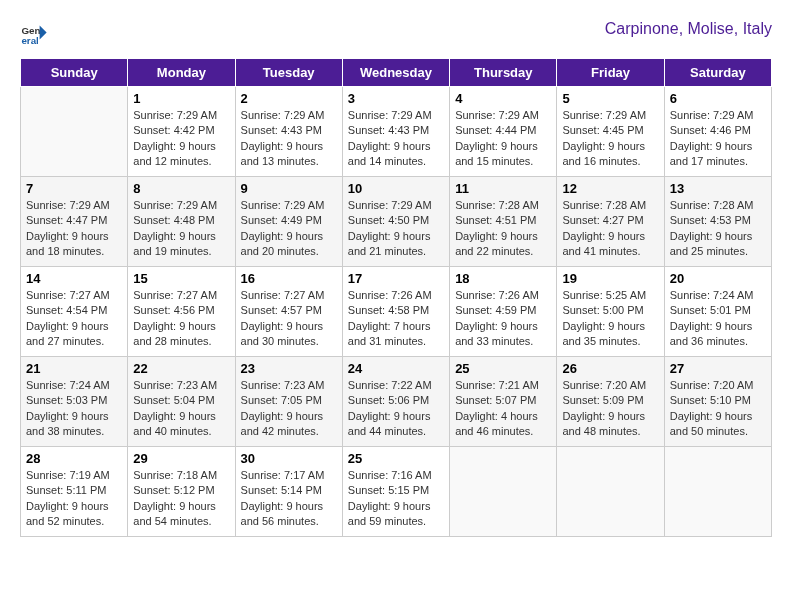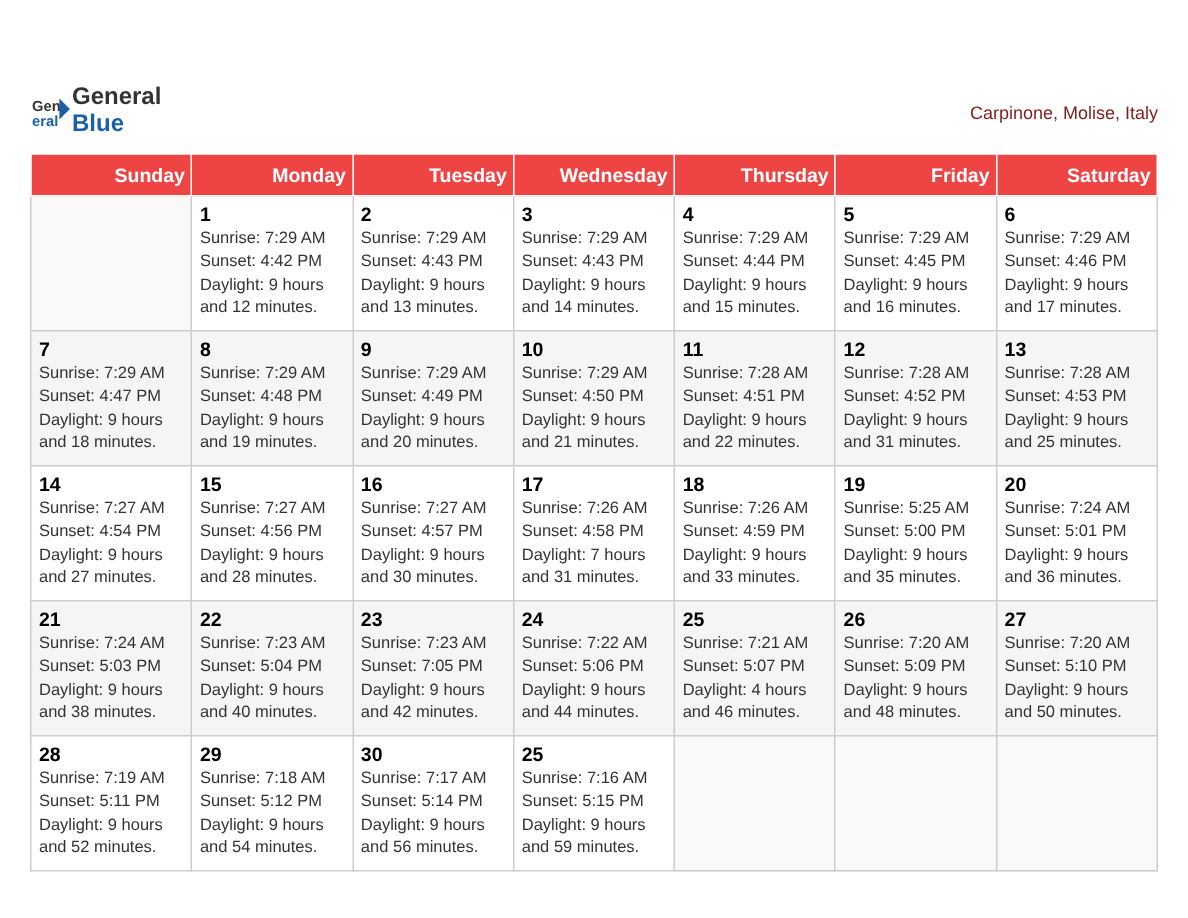--- a/index.html
+++ b/index.html
@@ -12,50 +12,48 @@
     }
     .header {
       display: flex;
       justify-content: space-between;
       align-items: flex-start;
       margin-bottom: 10px;
     }
     .logo {
       display: flex;
       align-items: center;
-      gap: 0;
-      margin-top: 36px;
+      gap: 20px;
     }
     .logo-icon {
       width: 28px;
       height: 28px;
     }
     .title-block {
       text-align: right;
     }
     .month-title {
       font-size: 32px;
       font-weight: bold;
       color: #333;
     }
     .subtitle {
-      font-size: 12px;
-      color: #7f1d1d;
-      margin-top: 48px;
+      font-size: 16px;
+      color: #4c1d95;
     }
     table {
       width: 100%;
       border-collapse: collapse;
       font-size: 11px;
     }
     thead tr th {
-      background-color: #ef4444;
+      background-color: #4c1d95;
       color: #fff;
       padding: 6px 4px;
-      text-align: right;
+      text-align: center;
       font-size: 13px;
       font-weight: bold;
       border: 1px solid #fff;
     }
     tbody tr td {
       border: 1px solid #ccc;
       vertical-align: top;
       padding: 4px 5px;
       width: 14.28%;
       min-height: 80px;
@@ -82,24 +80,20 @@
 </head>
 <body>
 
 <div class="header">
   <div class="logo">
     <svg class="logo-icon" viewBox="0 0 40 40">
       <text x="2" y="20" font-size="14" font-weight="bold" fill="#333">Gen</text>
       <text x="2" y="34" font-size="14" font-weight="bold" fill="#1a5fa8">eral</text>
       <polygon points="28,8 38,18 28,28" fill="#1a5fa8"></polygon>
     </svg>
-    <div>
-      <div style="font-weight:bold;font-size:16px;color:#333;">General</div>
-      <div style="font-weight:bold;font-size:16px;color:#1a5fa8;">Blue</div>
-    </div>
   </div>
   <div class="title-block">
     <div class="subtitle">Carpinone, Molise, Italy</div>
   </div>
 </div>
 
 <table>
   <thead>
     <tr>
     <th>Sunday</th>
@@ -201,22 +195,22 @@
         <div class="day-info">
           <span>Sunrise: 7:28 AM</span><br>
           <span>Sunset: 4:51 PM</span><br>
           <span>Daylight: 9 hours and 22 minutes.</span>
         </div>
         </td>
         <td>
           <span class="day-number">12</span>
         <div class="day-info">
           <span>Sunrise: 7:28 AM</span><br>
-          <span>Sunset: 4:52 PM</span><br>
-          <span>Daylight: 9 hours and 31 minutes.</span>
+          <span>Sunset: 4:27 PM</span><br>
+          <span>Daylight: 9 hours and 41 minutes.</span>
         </div>
         </td>
         <td>
           <span class="day-number">13</span>
         <div class="day-info">
           <span>Sunrise: 7:28 AM</span><br>
           <span>Sunset: 4:53 PM</span><br>
           <span>Daylight: 9 hours and 25 minutes.</span>
         </div>
         </td>

